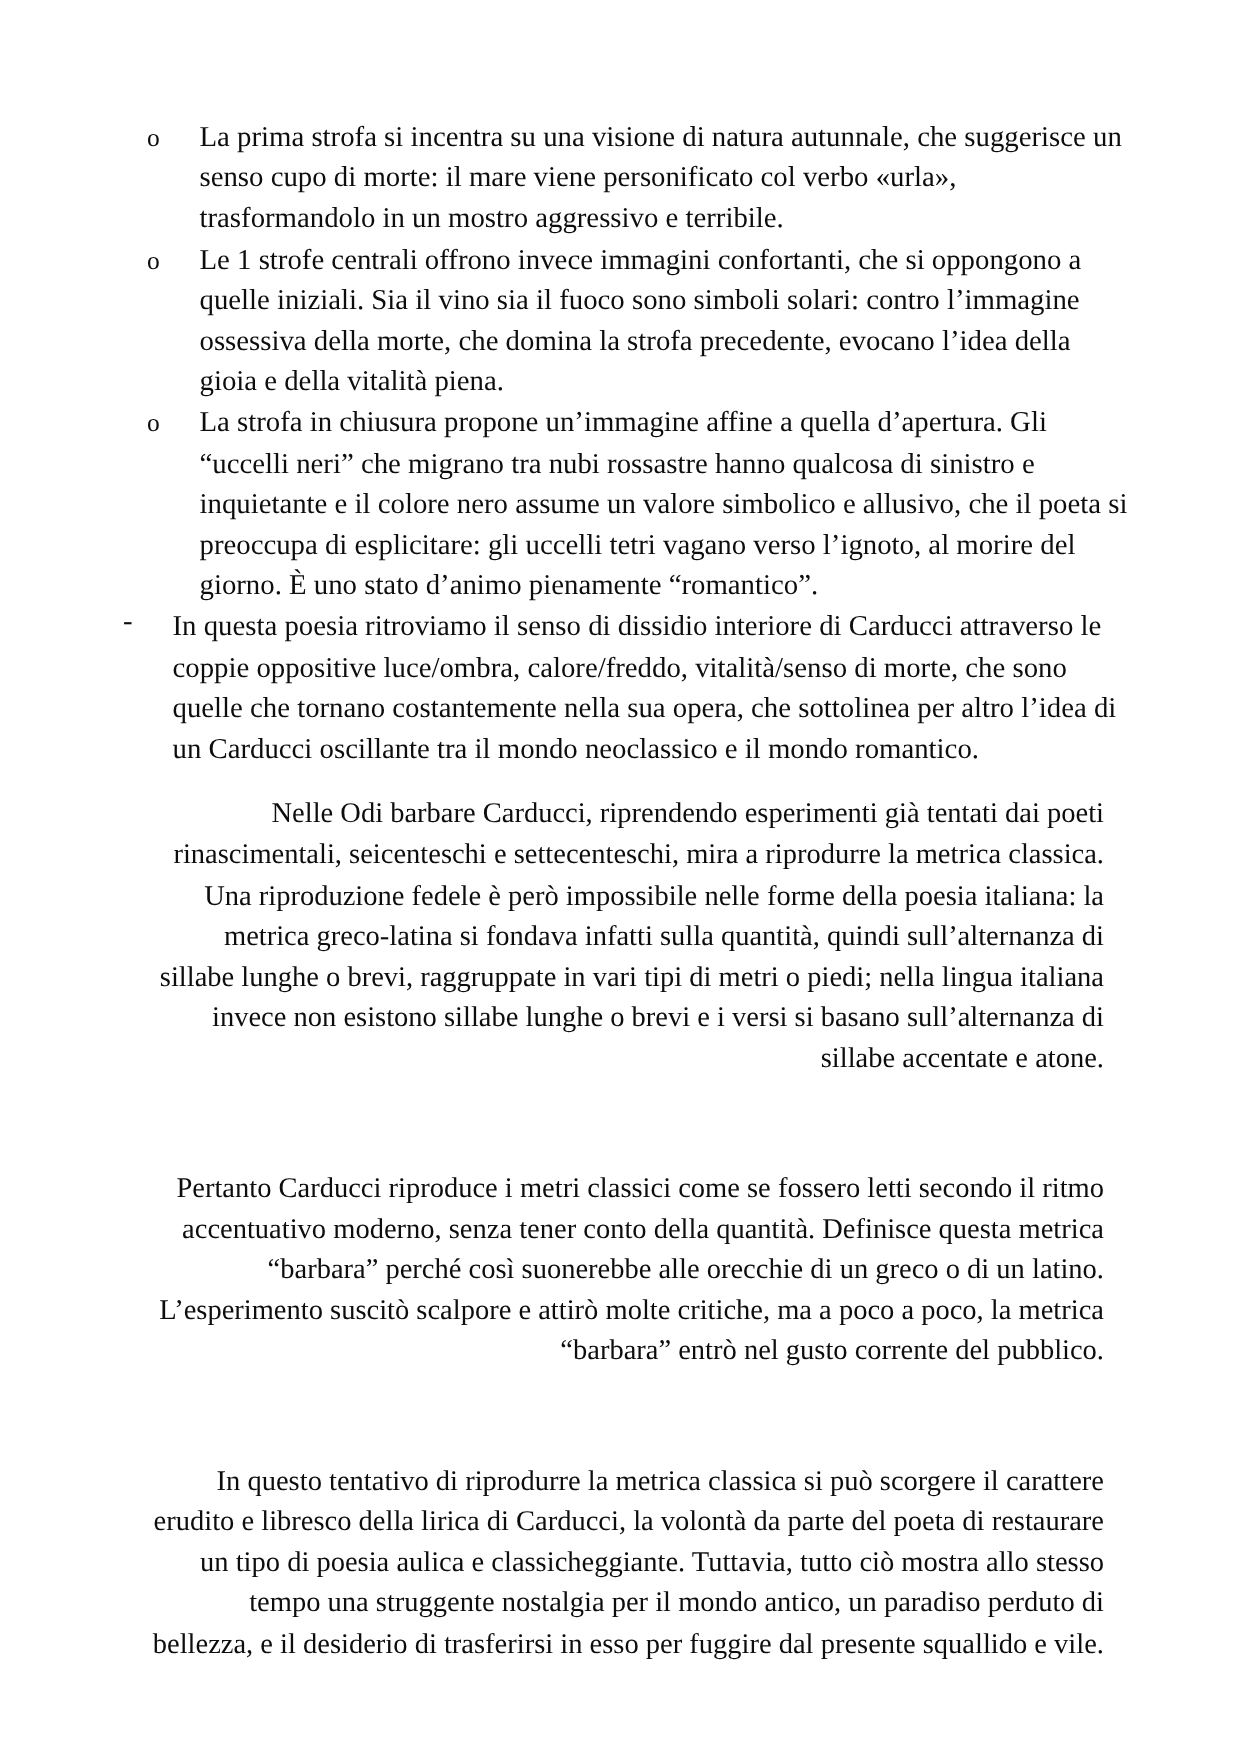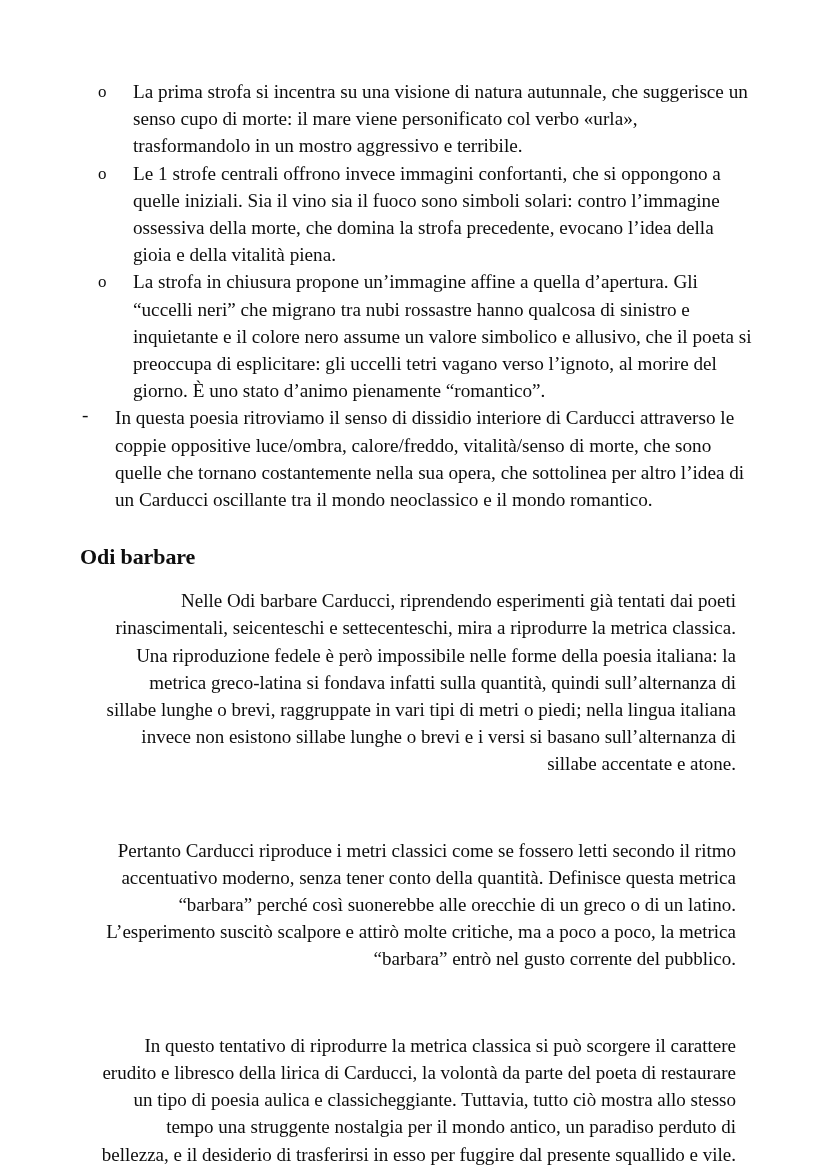--- a/index.html
+++ b/index.html
@@ -110,21 +110,20 @@
     </li>
   </ul>
 
   <ul class="dash-list">
     <li class="dash-item">
       <span class="dash-marker">-</span>
       <span>In questa poesia ritroviamo il senso di dissidio interiore di Carducci attraverso le coppie oppositive luce/ombra, calore/freddo, vitalità/senso di morte, che sono quelle che tornano costantemente nella sua opera, che sottolinea per altro l’idea di un Carducci oscillante tra il mondo neoclassico e il mondo romantico.</span>
     </li>
   </ul>
 
-  <h2 class="section-heading">Odi barbare</h2>
 
   <p class="body-par">Nelle Odi barbare Carducci, riprendendo esperimenti già tentati dai poeti rinascimentali, seicenteschi e settecenteschi, mira a riprodurre la metrica classica. Una riproduzione fedele è però impossibile nelle forme della poesia italiana: la metrica greco-latina si fondava infatti sulla quantità, quindi sull’alternanza di sillabe lunghe o brevi, raggruppate in vari tipi di metri o piedi; nella lingua italiana invece non esistono sillabe lunghe o brevi e i versi si basano sull’alternanza di sillabe accentate e atone.</p>
   <div class="par-gap"></div>
   <p class="body-par">Pertanto Carducci riproduce i metri classici come se fossero letti secondo il ritmo accentuativo moderno, senza tener conto della quantità. Definisce questa metrica “barbara” perché così suonerebbe alle orecchie di un greco o di un latino. L’esperimento suscitò scalpore e attirò molte critiche, ma a poco a poco, la metrica “barbara” entrò nel gusto corrente del pubblico.</p>
   <div class="par-gap"></div>
   <p class="body-par">In questo tentativo di riprodurre la metrica classica si può scorgere il carattere erudito e libresco della lirica di Carducci, la volontà da parte del poeta di restaurare un tipo di poesia aulica e classicheggiante. Tuttavia, tutto ciò mostra allo stesso tempo una struggente nostalgia per il mondo antico, un paradiso perduto di bellezza, e il desiderio di trasferirsi in esso per fuggire dal presente squallido e vile.</p>
 
 </div>
 
 </body></html>

